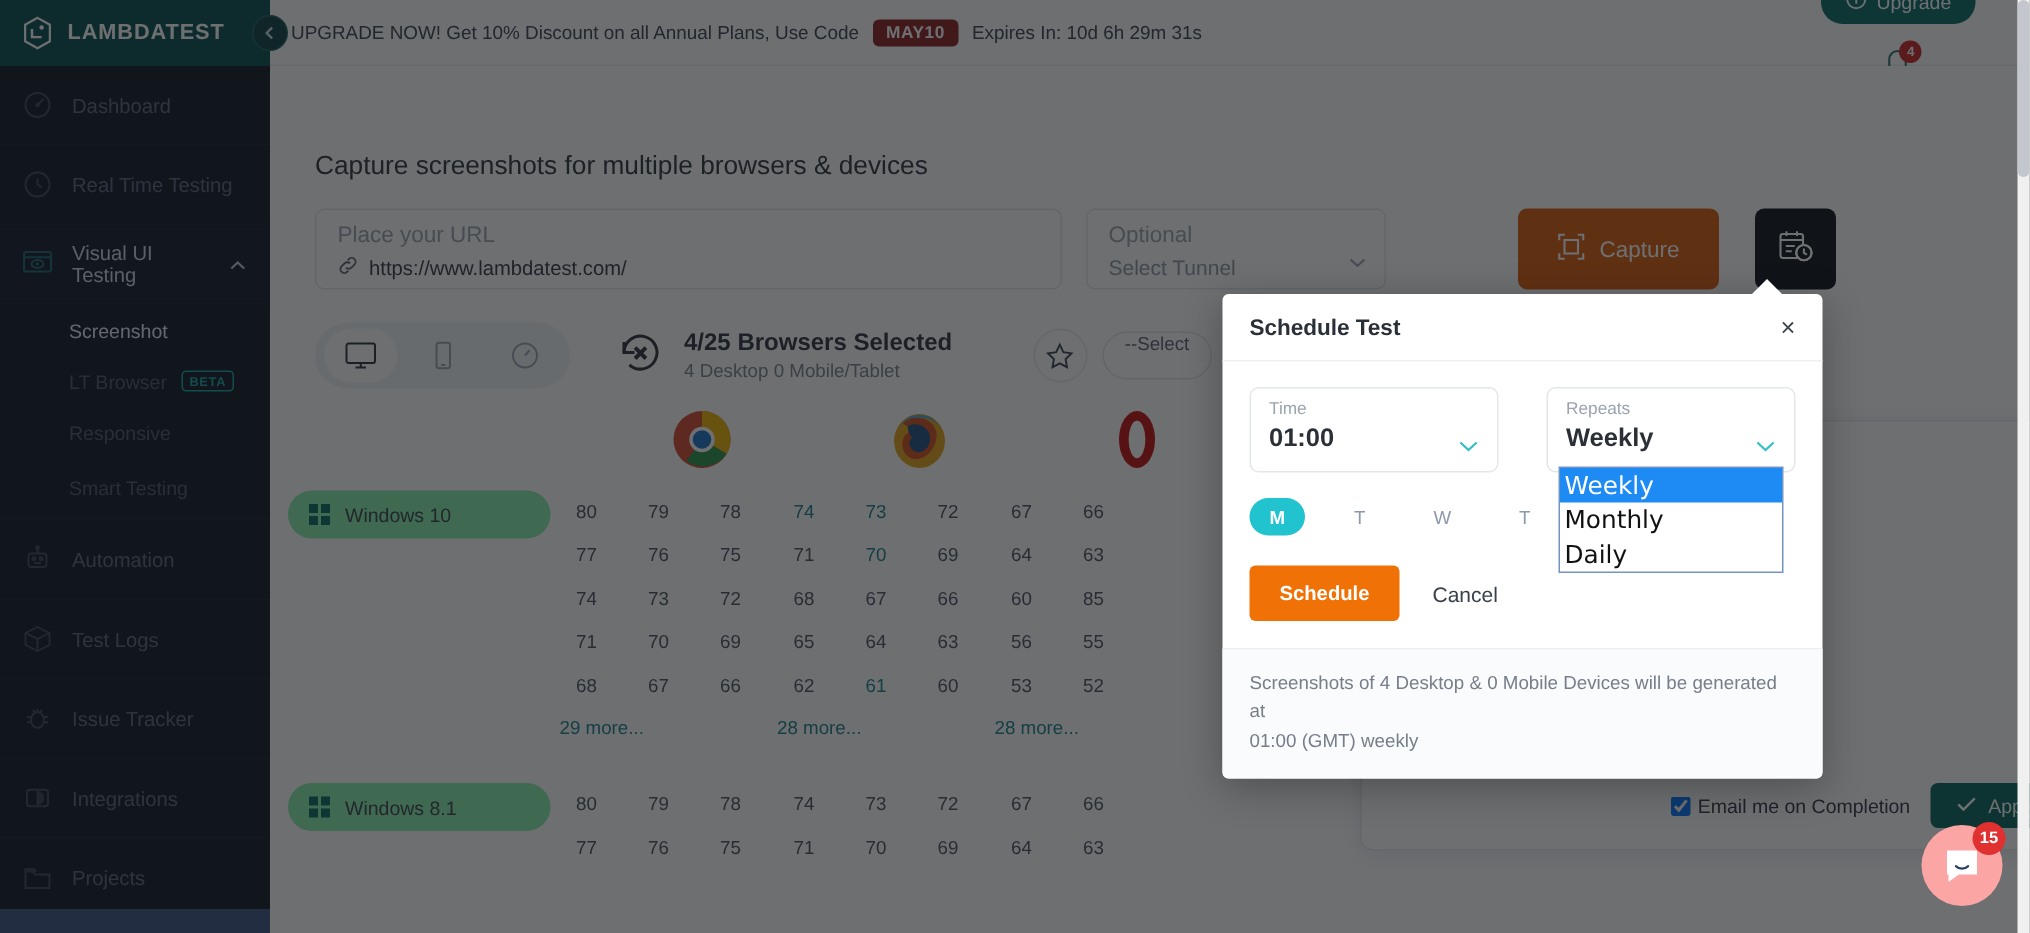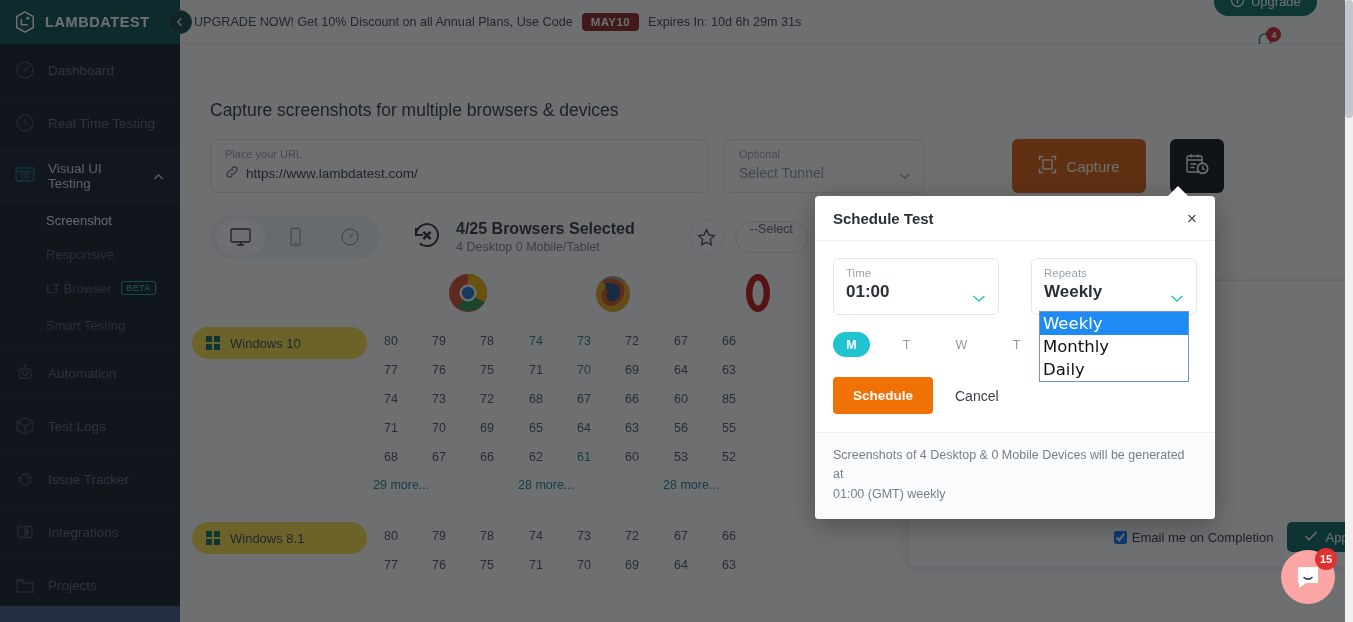--- a/index.html
+++ b/index.html
@@ -93,21 +93,21 @@
   .page-title {
     font-size: 17.5px; color: #2c323c; padding: 56px 0 0 30px; font-weight: normal;
   }
   .row-inputs { display: flex; align-items: center; padding: 18px 0 0 30px; gap: 16px; }
   .field {
     border: 1px solid #e3e7ec; border-radius: 6px; height: 54px; padding: 8px 14px 0 14px;
     position: relative;
   }
   .field-url { width: 498px; }
   .field-tunnel { width: 200px; }
-  .field-label { font-size: 11px; color: #9aa3ae; }
+  .field-label { font-size: 15px; color: #9aa3ae; }
   .field-value { font-size: 13.5px; color: #323842; margin-top: 5px; display: flex; align-items: center; gap: 7px; }
   .field-value.ph { color: #8e97a3; font-size: 14px; }
   .fld-caret { position: absolute; right: 12px; top: 26px; }
   .capture-btn {
     background: #dd5a09; color: #fff; border-radius: 6px; height: 54px; width: 134px;
     display: flex; align-items: center; justify-content: center; gap: 9px;
     font-size: 15px; margin-left: 72px;
   }
   .sched-btn {
     background: #0c1117; border-radius: 6px; height: 54px; width: 54px;
@@ -136,21 +136,21 @@
   .select-pill {
     border: 1px solid #e3e7ec; border-radius: 18px; height: 32px; padding: 0 14px;
     display: flex; align-items: flex-start; font-size: 12.5px; color: #5a626d; margin-left: 10px;
   }
 
   
   .grid-head { display: flex; padding: 14px 0 0 215px; }
   .grid-head .bcell { width: 145px; display: flex; justify-content: center; }
   .os-block { display: flex; padding-top: 14px; }
   .os-label {
-    width: 175px; margin-left: 12px; height: 32px; background: #fde047;
+    width: 175px; margin-left: 12px; height: 32px; background: #86efac;
     border-radius: 16px; display: flex; align-items: center; gap: 10px;
     padding-left: 14px; font-size: 13px; color: #3a414c; flex: none;
   }
   .winlogo { width: 14px; height: 14px; display: grid; grid-template-columns: 1fr 1fr;
     grid-template-rows: 1fr 1fr; gap: 1.6px; }
   .winlogo i { background: #046b63; display: block; }
   .vcol { width: 145px; flex: none; }
   .vrow { display: flex; }
   .vnum {
     width: 48px; text-align: center; font-size: 12.5px; color: #4c535e;
@@ -314,25 +314,25 @@
         <svg width="11" height="8" viewBox="0 0 11 8" fill="none" stroke="#c2c9d4" stroke-width="1.5">
           <path d="M1.2 6 L5.5 2 L9.8 6"></path>
         </svg>
       </span>
     </div>
 
     <div class="sb-sub sel">
       <span>Screenshot</span>
     </div>
     <div class="sb-sub">
-      <span>Responsive</span>
-    </div>
-    <div class="sb-sub">
       <span>LT Browser</span>
       <span class="sb-badge">BETA</span>
+    </div>
+    <div class="sb-sub">
+      <span>Responsive</span>
     </div>
     <div class="sb-sub" style="border-bottom:1px solid #161d2c;height:42px;">
       <span>Smart Testing</span>
     </div>
 
     <div class="sb-item">
       <span class="sb-ico">
         <svg width="22" height="22" viewBox="0 0 22 22" fill="none" stroke="#4d5666" stroke-width="1.3">
           <rect x="5" y="7" width="12" height="9" rx="2"></rect>
           <path d="M11 4 v3"></path>

